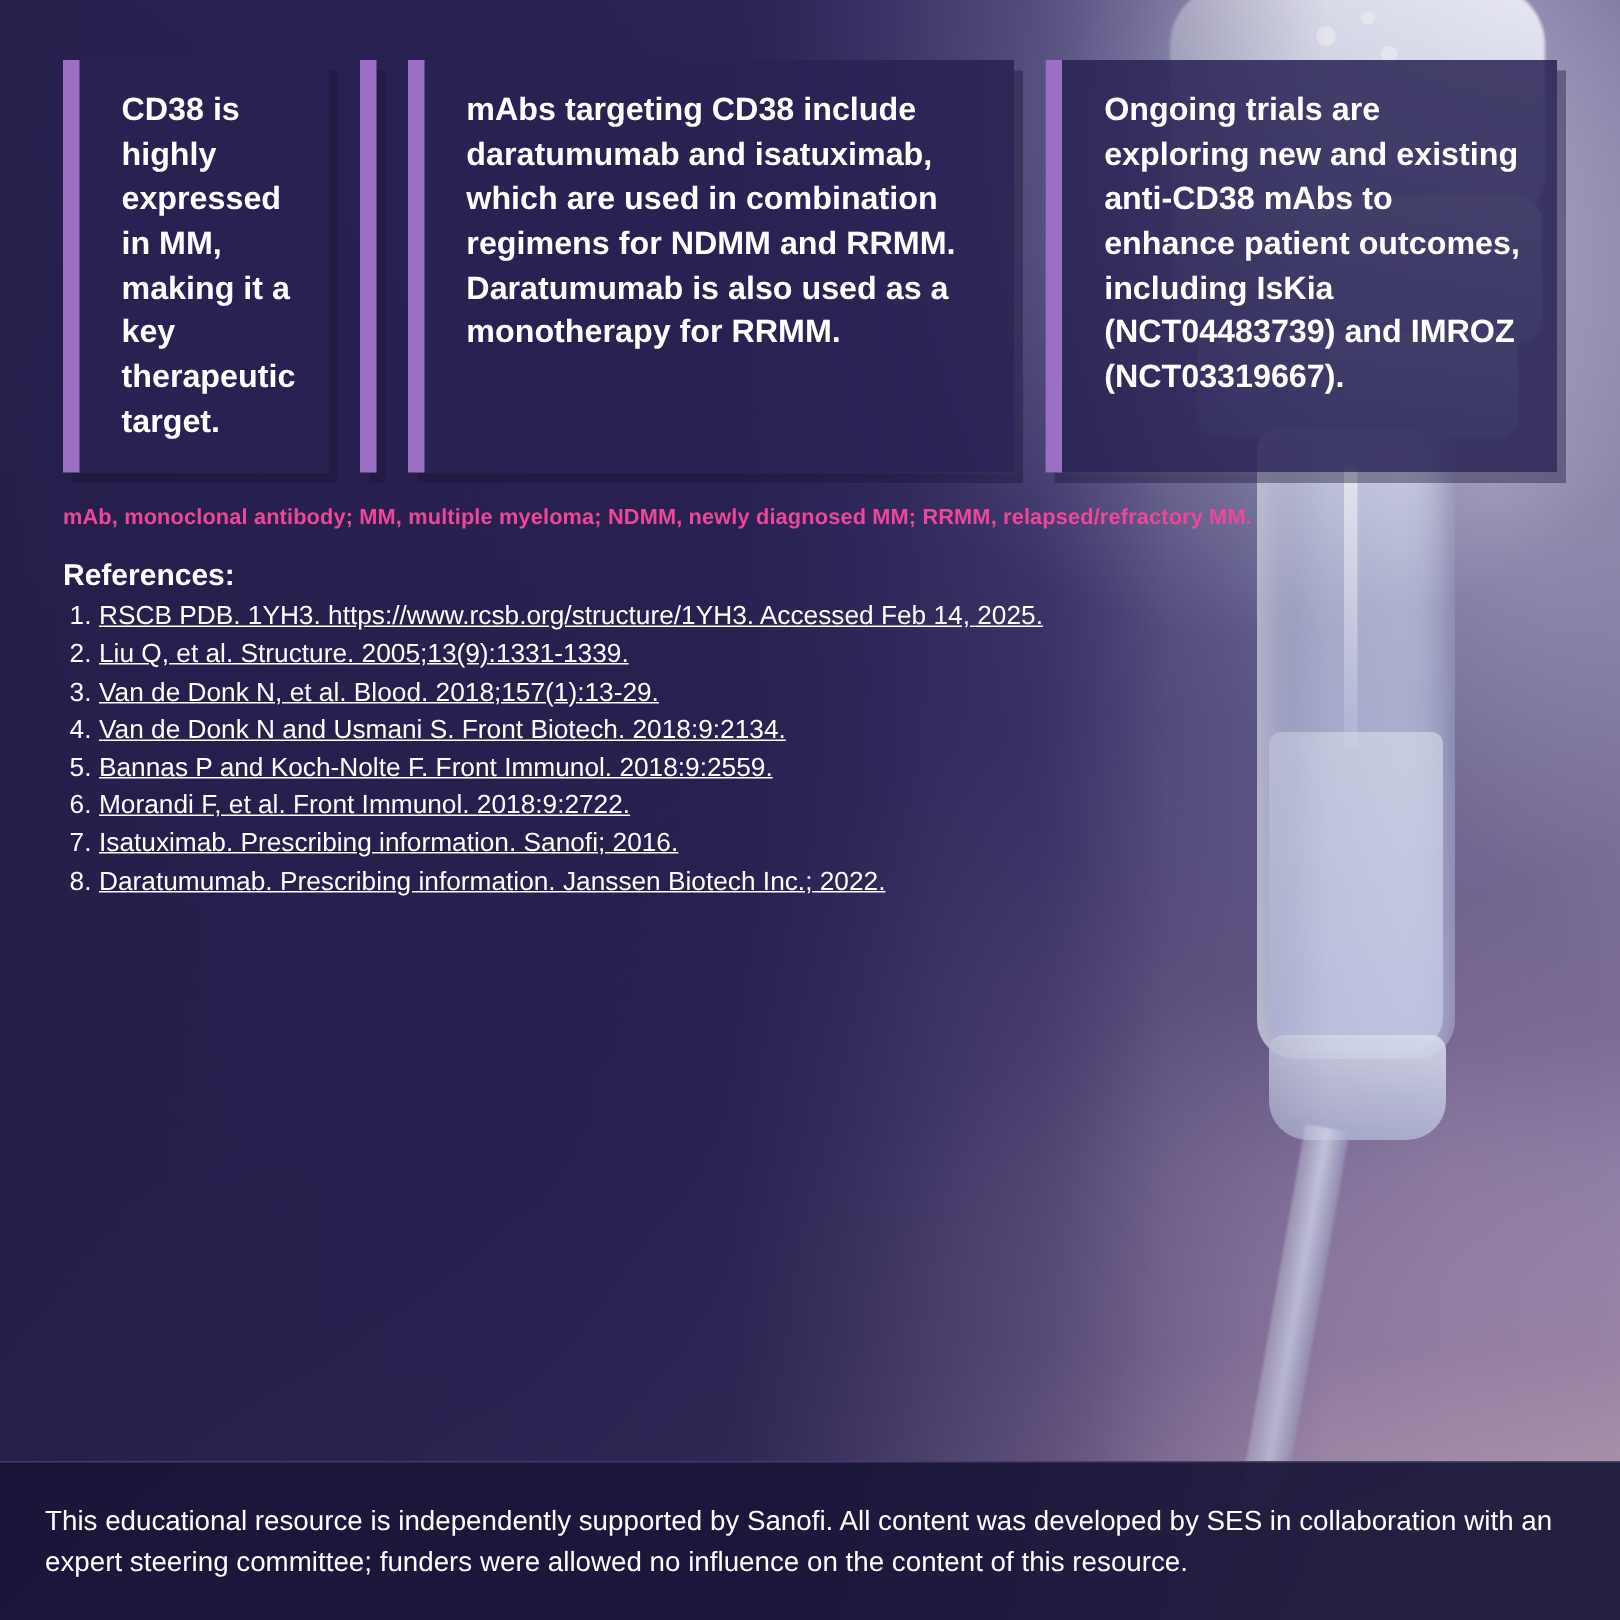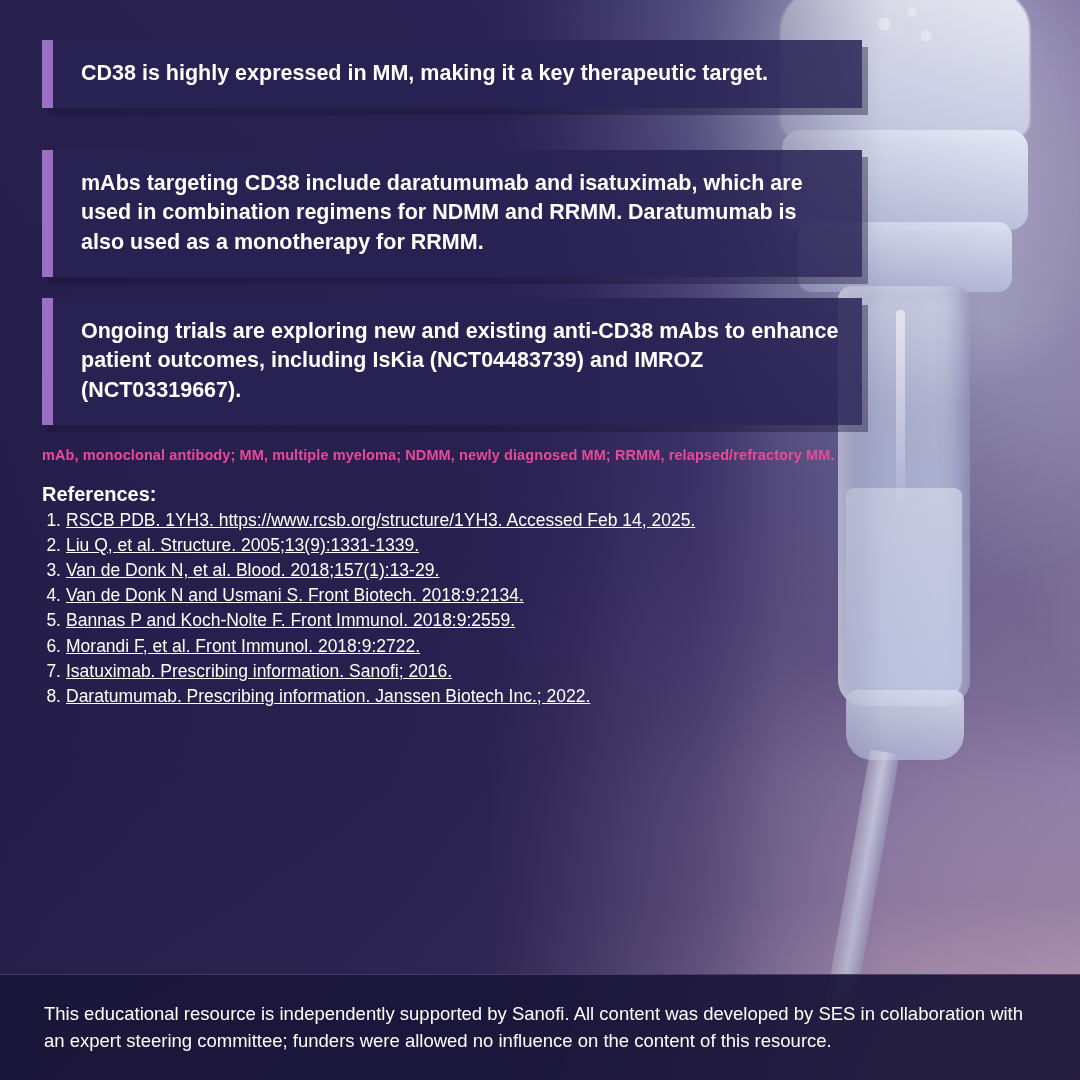--- a/index.html
+++ b/index.html
@@ -117,21 +117,21 @@
   .content { position: absolute; inset: 0; padding: 40px 42px 0 42px; }
 
   .title {
     color: #ffffff;
     font-size: 43px;
     font-weight: 700;
     letter-spacing: -0.3px;
     margin: 14px 0 26px 0;
   }
 
-  .cards { display: flex; flex-direction: column; gap: 21px; }
+  .cards { display: flex; gap: 21px; }
 
   .card {
     position: relative;
     display: flex;
     align-items: stretch;
     background: rgba(41,35,84,0.86);
     box-shadow: 6px 7px 0 rgba(24,19,52,0.40);
     max-width: 820px;
   }
   .card .accent {
@@ -175,21 +175,21 @@
   .footer {
     position: absolute; left: 0; right: 0; bottom: 0; height: 106px;
     background: rgba(26,21,57,0.93);
     border-top: 1px solid rgba(150,130,190,0.35);
     display: flex; align-items: center;
   }
   .footer p {
     color: #ffffff;
     font-size: 18.5px;
     line-height: 1.45;
-    padding: 0 44px;
+    padding: 0 30px;
   }
 </style>
 </head>
 <body>
 
 <div id="slide">
 
   <div class="bg-photo"></div>
   <div class="bg-streaks"></div>
   <div class="bg-bottomband"></div>

